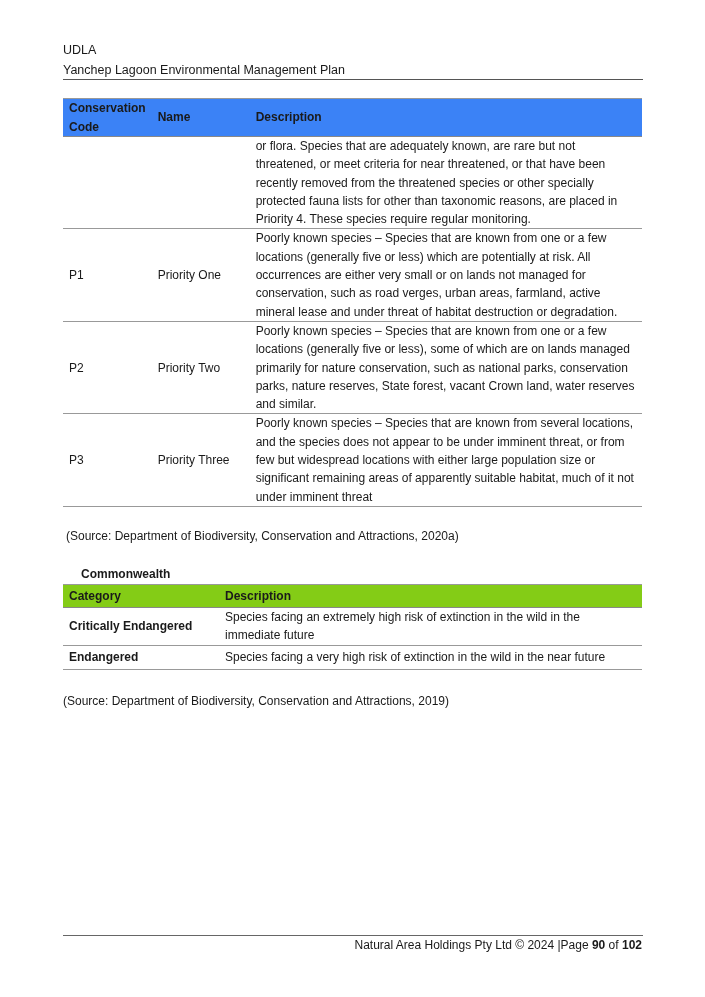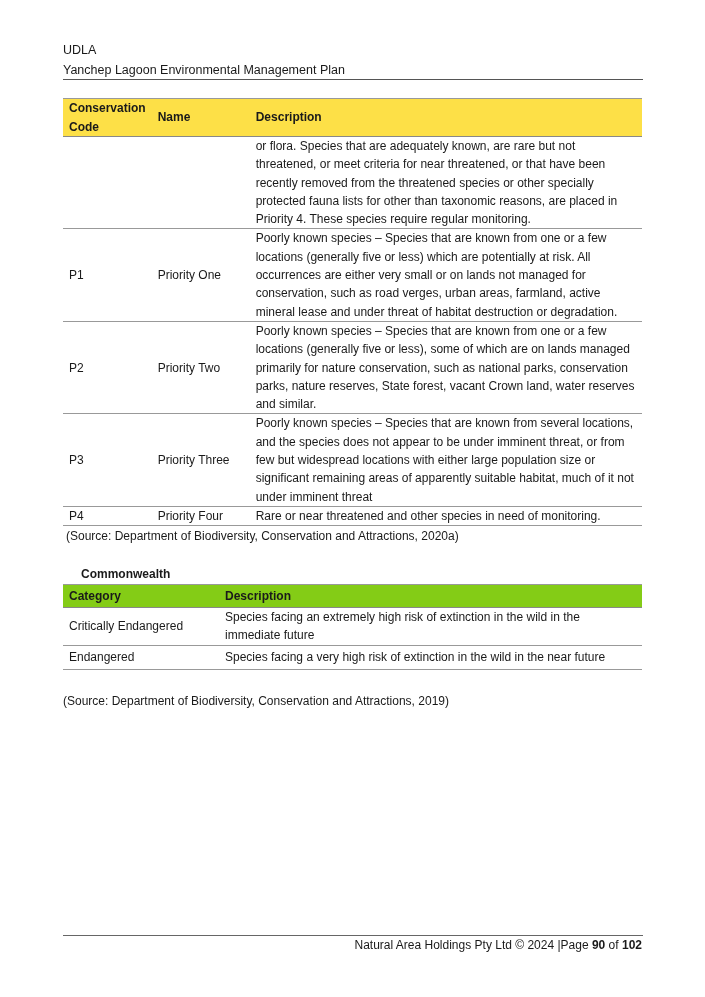--- a/index.html
+++ b/index.html
@@ -2,33 +2,33 @@
 <html><head>
 <meta charset="utf-8">
 <style>
   html, body { margin: 0; padding: 0; background: #ffffff; }
   body { width: 705px; height: 997px; position: relative; font-family: "Liberation Sans", sans-serif; color: #1a1a1a; overflow: hidden; }
   .hdr { position: absolute; left: 63px; top: 40px; width: 580px; font-size: 12.5px; line-height: 20px; }
   .hdr-rule { position: absolute; left: 63px; top: 79px; width: 580px; height: 0; border-top: 1px solid #555; }
   table { border-collapse: collapse; font-size: 12px; }
   .t1 { position: absolute; left: 63px; top: 98px; width: 579px; }
   .t1 th, .t1 td { text-align: left; vertical-align: middle; padding: 0 6px; line-height: 18.3px; }
-  .t1 thead tr { background: #fde047; border-top: 1.5px solid #999; border-bottom: 1.5px solid #888; }
+  .t1 thead tr { background: #3b82f6; border-top: 1.5px solid #999; border-bottom: 1.5px solid #888; }
   .t1 thead th { font-weight: bold; padding-top: 0; padding-bottom: 0; height: 37px; }
   .t1 tbody tr { border-bottom: 1.5px solid #999; }
   .t1 .c1 { width: 72px; }
   .t1 .c2 { width: 86px; }
   .source1 { position: absolute; left: 66px; top: 529px; font-size: 12px; }
   .section { position: absolute; left: 81px; top: 567px; font-size: 12px; font-weight: bold; }
   .t2 { position: absolute; left: 63px; top: 584px; width: 579px; }
   .t2 th, .t2 td { text-align: left; vertical-align: middle; padding: 0 6px; line-height: 18.3px; }
   .t2 thead tr { background: #84cc16; border-top: 1.5px solid #999; border-bottom: 1.5px solid #888; }
   .t2 thead th { height: 22px; font-weight: bold; }
   .t2 tbody tr { border-bottom: 1.5px solid #999; }
-  .t2 tbody td.cat { font-weight: normal; width: 144px; margin-left: 20px; }
+  .t2 tbody td.cat { font-weight: bold; width: 144px; margin-left: 20px; }
   .t2 tbody tr.single td { height: 23px; }
   .source2 { position: absolute; left: 63px; top: 694px; font-size: 12px; }
   .ftr-rule { position: absolute; left: 63px; top: 935px; width: 580px; height: 0; border-top: 1px solid #666; }
   .ftr { position: absolute; right: 63px; top: 938px; font-size: 12px; text-align: right; }
   .ftr b { font-weight: bold; }
 </style>
 </head>
 <body>
 
 <div class="hdr">
@@ -62,25 +62,20 @@
     <tr>
       <td class="c1">P2</td>
       <td class="c2">Priority Two</td>
       <td>Poorly known species – Species that are known from one or a few locations (generally five or less), some of which are on lands managed primarily for nature conservation, such as national parks, conservation parks, nature reserves, State forest, vacant Crown land, water reserves and similar.</td>
     </tr>
     <tr>
       <td class="c1">P3</td>
       <td class="c2">Priority Three</td>
       <td>Poorly known species – Species that are known from several locations, and the species does not appear to be under imminent threat, or from few but widespread locations with either large population size or significant remaining areas of apparently suitable habitat, much of it not under imminent threat</td>
     </tr>
-    <tr>
-      <td class="c1">P4</td>
-      <td class="c2">Priority Four</td>
-      <td>Rare or near threatened and other species in need of monitoring.</td>
-    </tr>
   </tbody>
 </table>
 
 <div class="source1">(Source: Department of Biodiversity, Conservation and Attractions, 2020a)</div>
 
 <div class="section">Commonwealth</div>
 
 <table class="t2">
   <thead>
     <tr>

